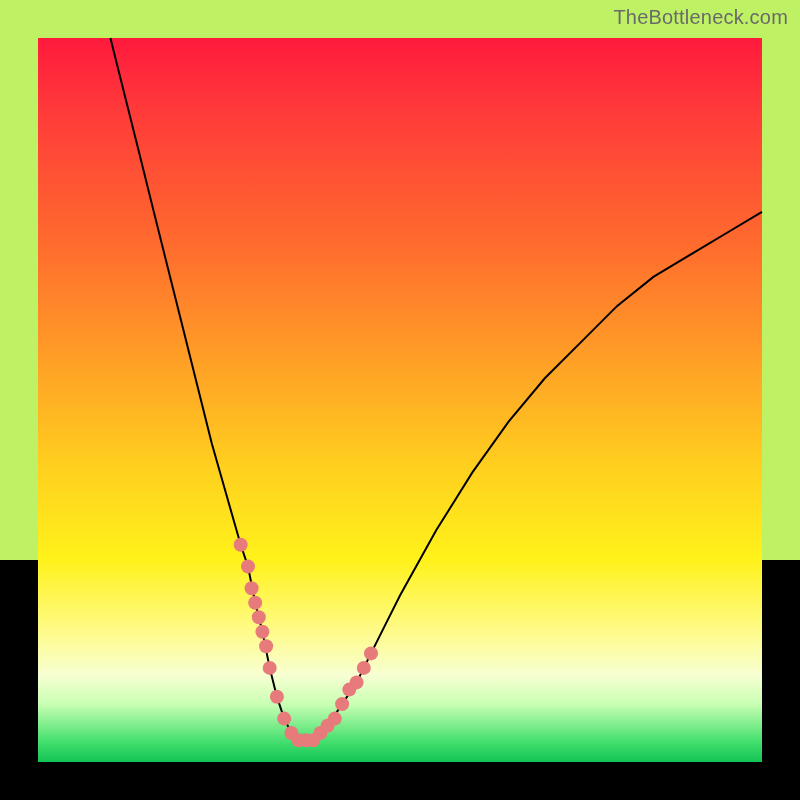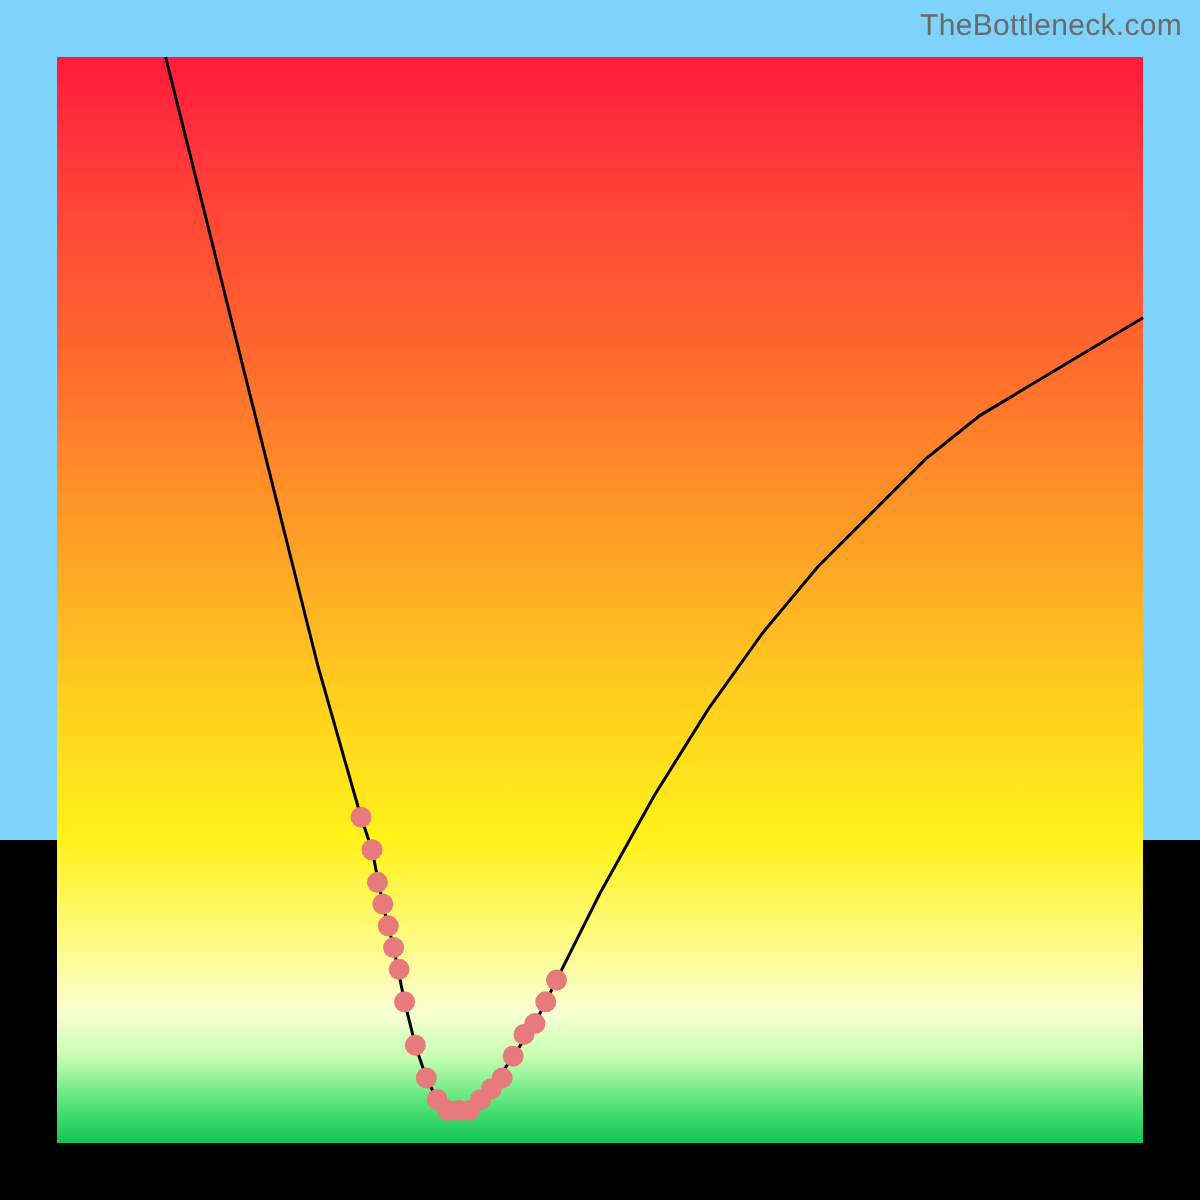--- a/index.html
+++ b/index.html
@@ -8,21 +8,21 @@
     width: 800px;
     height: 800px;
     background: #000;
     overflow: hidden;
     font-family: Arial, Helvetica, sans-serif;
   }
   .frame {
     position: relative;
     width: 800px;
     height: 560px;
-    background: #7dd3fc;
+    background: #bef264;
   }
   .plot-area {
     position: absolute;
     left: 38px;
     top: 38px;
     width: 724px;
     height: 724px;
     
     background: linear-gradient(
       to bottom,

